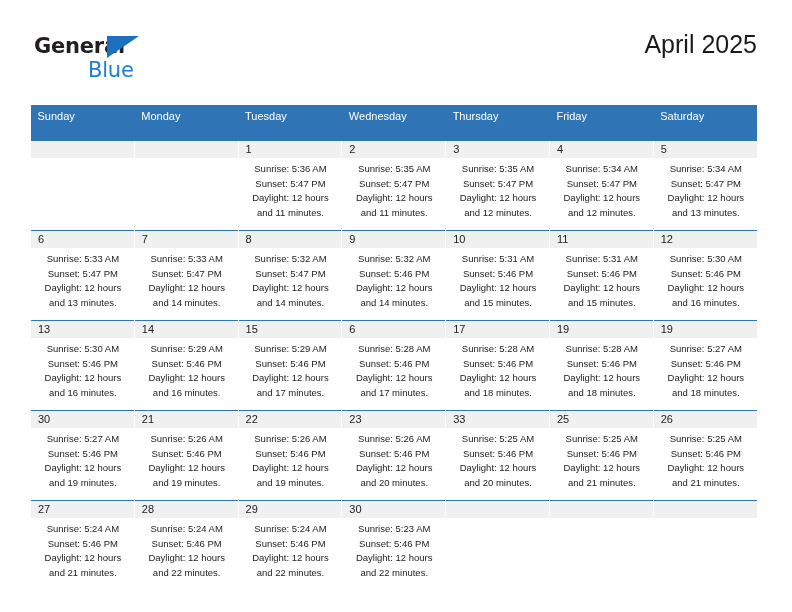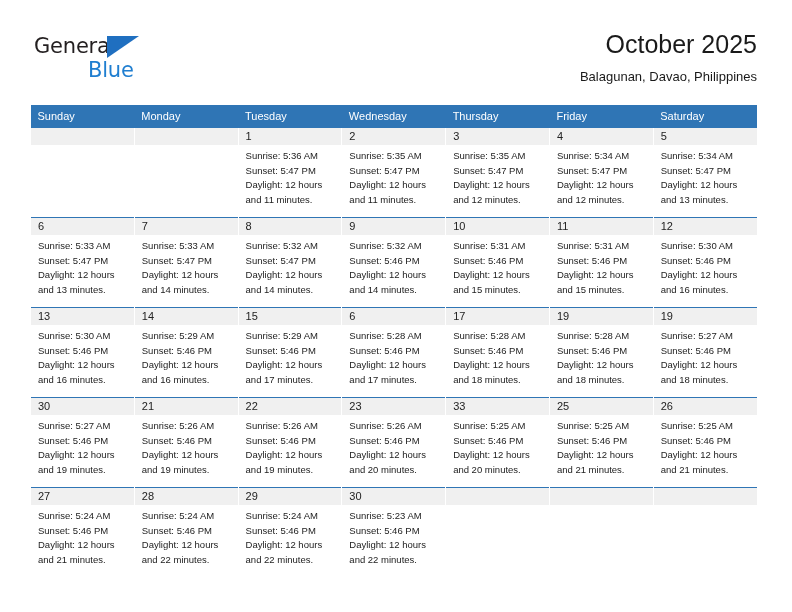--- a/index.html
+++ b/index.html
@@ -36,21 +36,21 @@
   }
   .logo-general {
     position: absolute;
     left: 0;
     top: 0;
     font-size: 21px;
     color: #231f20;
     letter-spacing: -0.2px;
     line-height: 24px;
     font-family: "DejaVu Sans", sans-serif;
-    font-weight: 400;
+    font-weight: 700;
   }
   .logo-triangle {
     position: absolute;
     left: 73px;
     top: 2px;
     width: 0;
     height: 0;
     border-left: 32px solid #1f6fc0;
     border-bottom: 22px solid transparent;
   }
@@ -97,21 +97,21 @@
     width: 727px;
     border-collapse: collapse;
     table-layout: fixed;
   }
   .calendar th {
     background: #2f75b5;
     color: #ffffff;
     font-size: 11px;
     font-weight: 400;
     text-align: left;
-    padding: 5px 0 5px 7px;
+    padding: 5px 0 18px 7px;
     height: 19px;
     line-height: 12px;
     border: none;
   }
   .calendar td {
     width: 103.85px;
     height: 90px;
     vertical-align: top;
     padding: 0;
     border-top: 1px solid #2f75b5;
@@ -124,20 +124,21 @@
   .daynum-band {
     background: #f0f0f0;
     height: 17px;
     padding: 1px 0 0 7px;
     font-size: 11px;
     color: #222222;
     line-height: 15px;
   }
   .cell-body {
     padding: 4px 6px 0 7px;
+    text-align: center;
   }
   .cell-line {
     font-size: 9.5px;
     color: #222222;
     line-height: 14.5px;
     white-space: nowrap;
   }
   td.empty .daynum-band { background: #f0f0f0; }
   td.empty .cell-body { visibility: hidden; }
 </style>
@@ -148,22 +149,21 @@
 
   <div class="header">
 
     <div class="logo">
       <span class="logo-general">General</span>
       <span class="logo-triangle"></span>
       <span class="logo-blue">Blue</span>
     </div>
 
     <div class="title-block">
-      <div class="cal-title">October 2025</div>
-      <div class="cal-subtitle">Balagunan, Davao, Philippines</div>
+      <div class="cal-title">April 2025</div>
     </div>
 
   </div>
 
   <table class="calendar">
     <thead>
       <tr>
         <th>Sunday</th>
         <th>Monday</th>
         <th>Tuesday</th>

